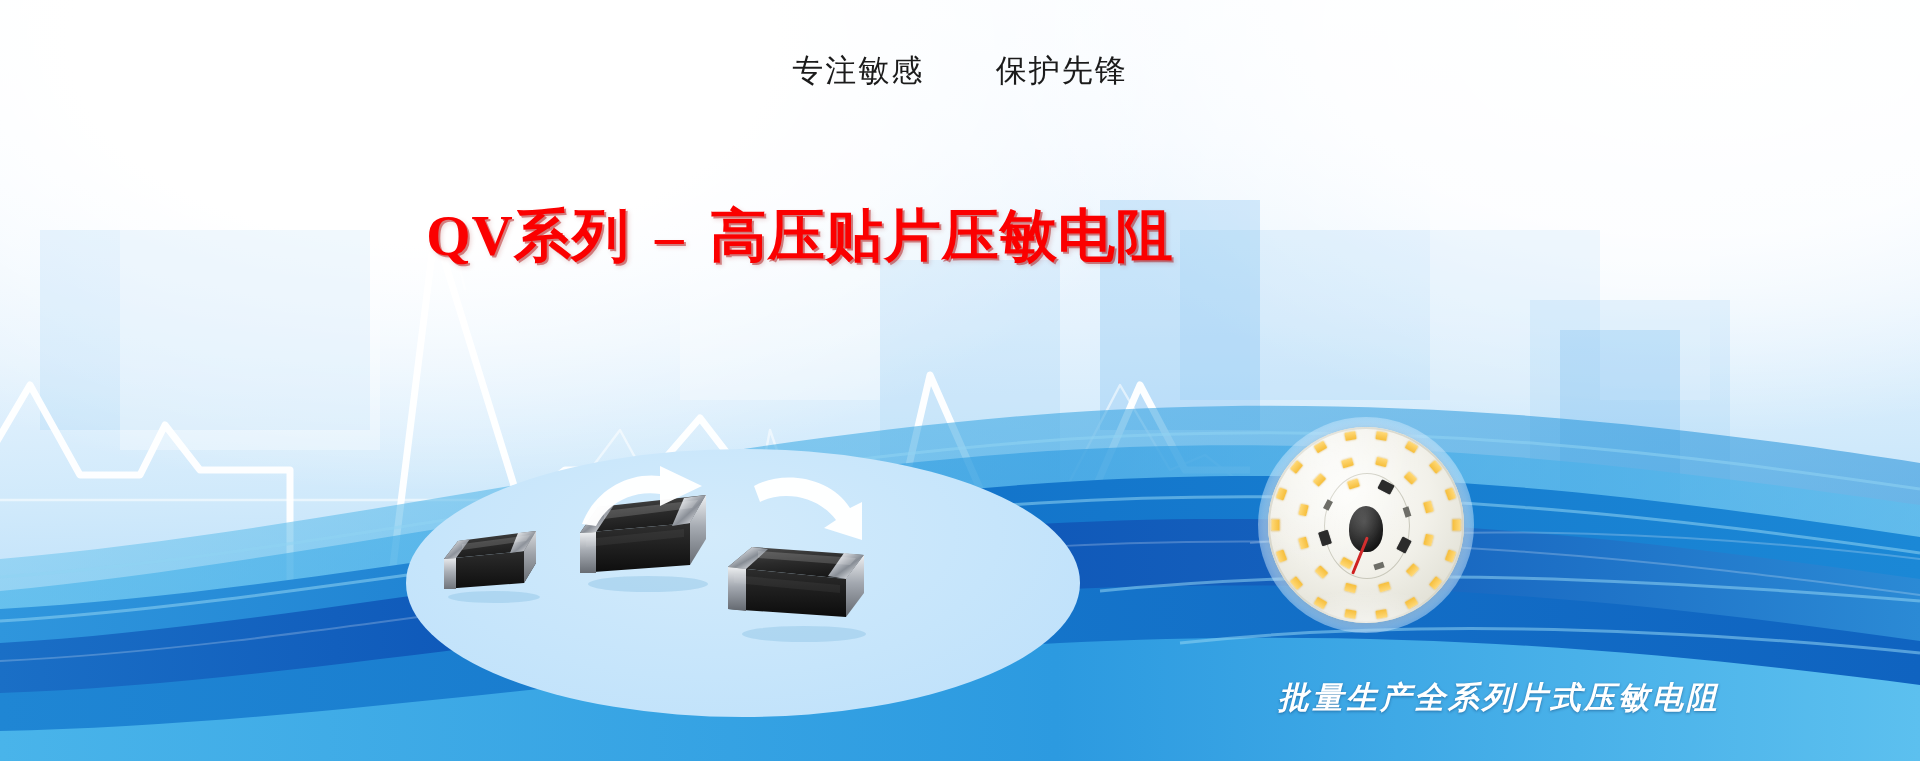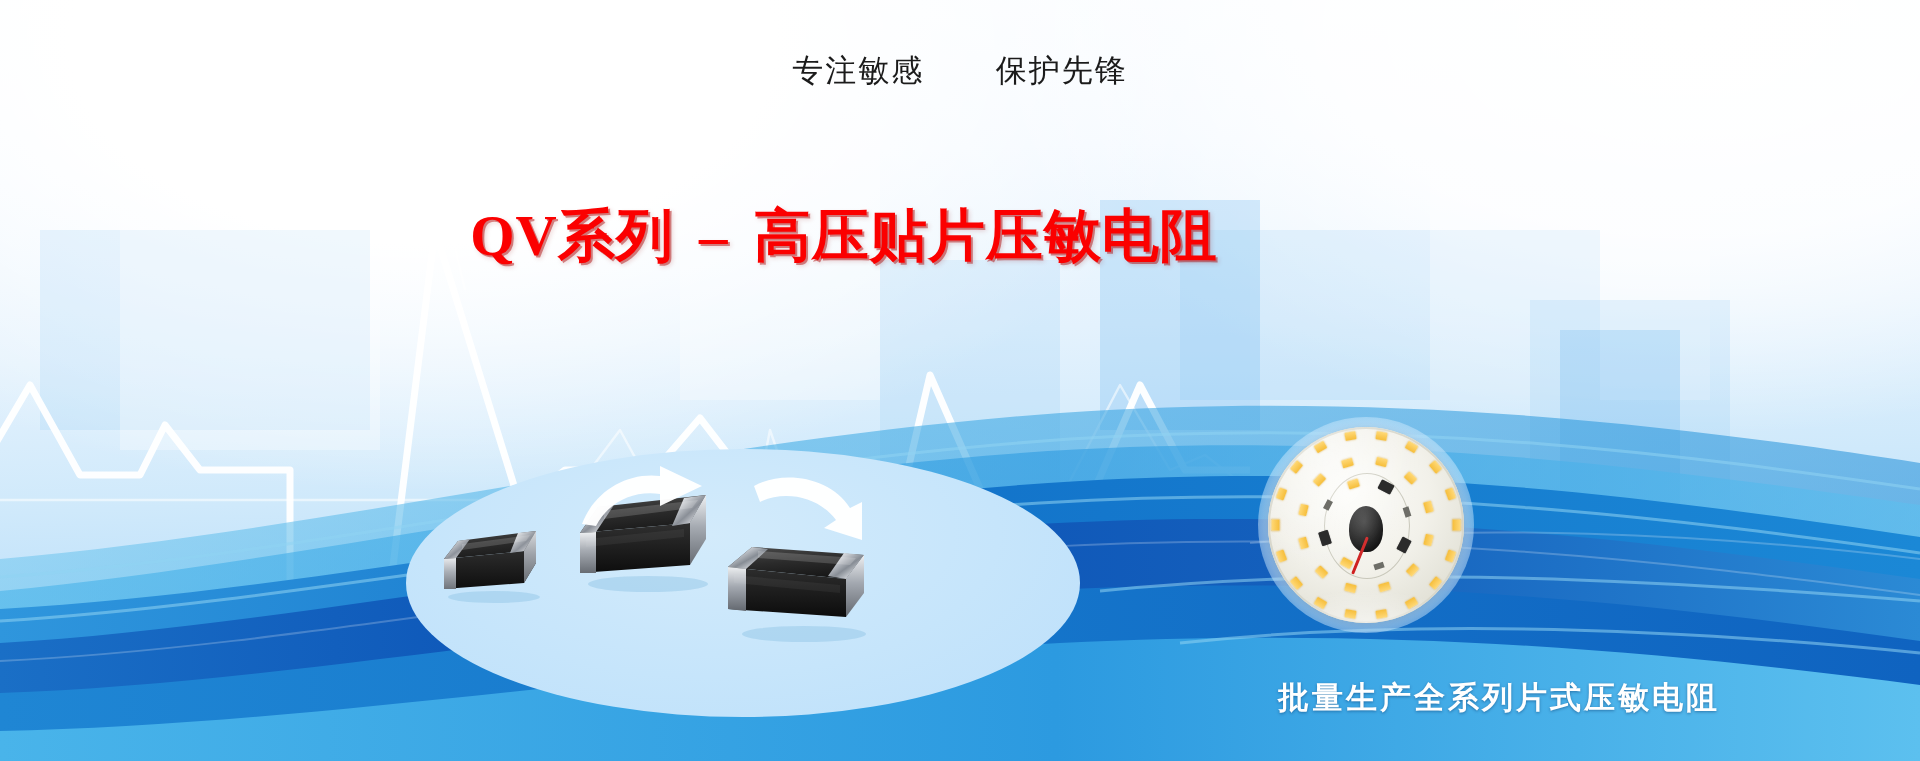--- a/index.html
+++ b/index.html
@@ -62,21 +62,20 @@
   #headline {
     top: 198px;
     left: 0;
     width: 1600px;
     text-align: center;
     font-size: 57px;
     font-weight: bold;
     color: #fb0000;
     letter-spacing: 1px;
     text-shadow: 2px 2px 0 rgba(170,0,0,0.45), 3px 3px 5px rgba(150,0,0,0.18);
-    margin-left: 44px;
   }
   #headline .dash { padding: 0 10px; font-weight: bold; }
 
   #subhead {
     top: 345px;
     left: 0;
     width: 1920px;
     text-align: center;
     font-size: 36px;
     font-weight: bold;
@@ -85,20 +84,21 @@
   }
 
   #footnote {
     top: 677px;
     left: 1278px;
     font-size: 31px;
     font-weight: bold;
     color: #ffffff;
     letter-spacing: 3px;
     text-shadow: 0 1px 3px rgba(0,40,90,0.45);
+    font-style: italic;
   }
 
   
   #product-ellipse {
     position: absolute;
     left: 406px;
     top: 449px;
     width: 674px;
     height: 268px;
     border-radius: 50%;

